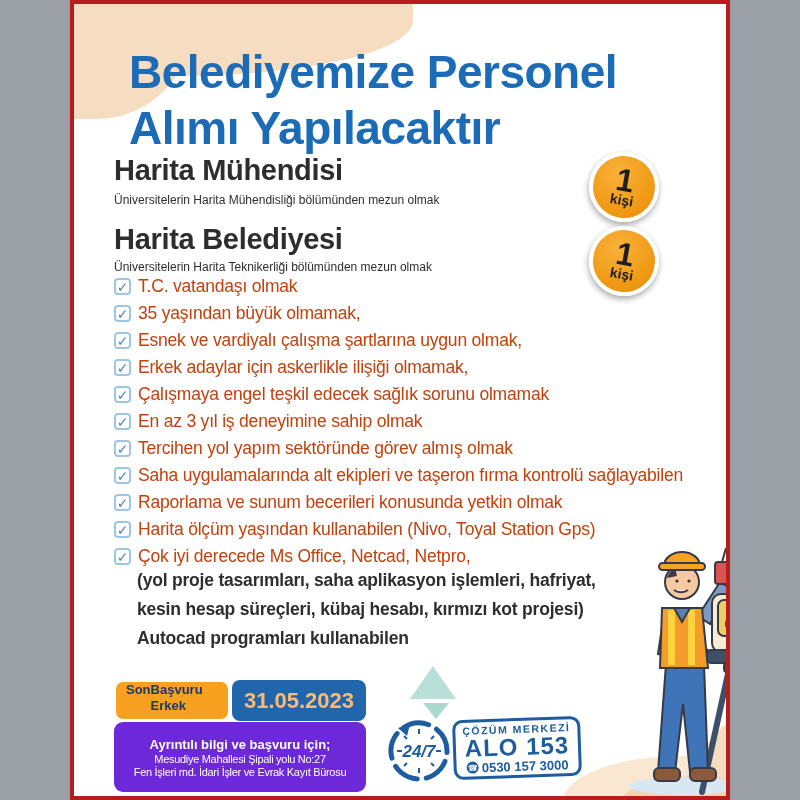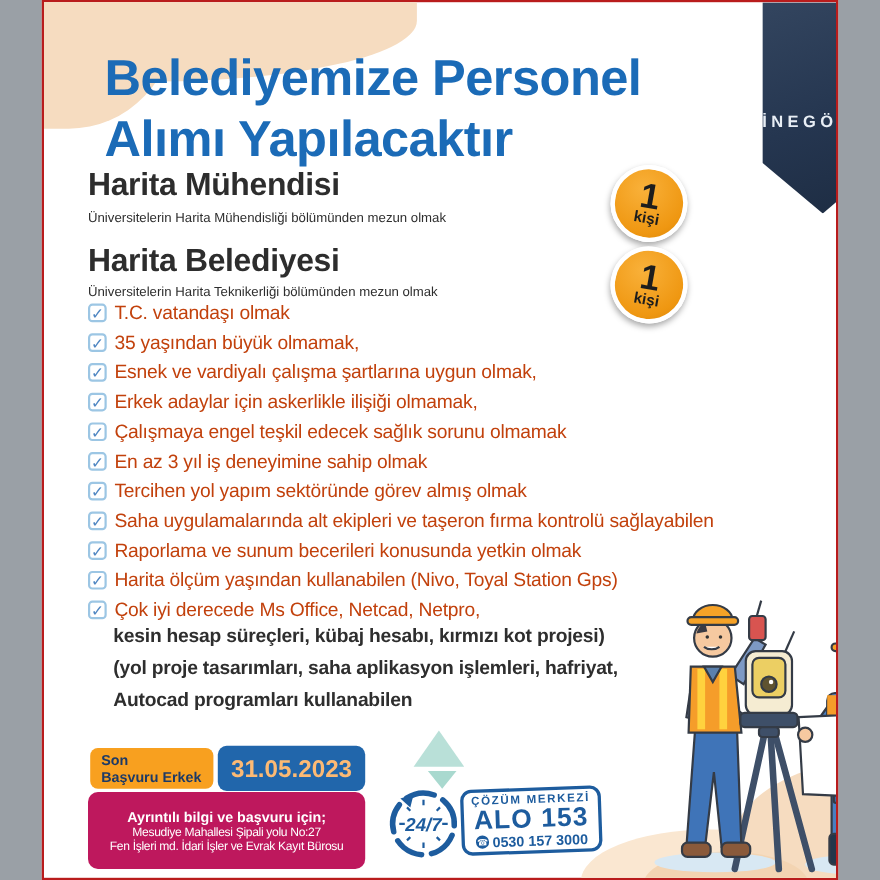--- a/index.html
+++ b/index.html
@@ -1,18 +1,18 @@
 <!DOCTYPE html>
 <html lang="tr"><head>
 <meta charset="utf-8">
 <style>
   html,body{margin:0;padding:0;background:#9aa0a6;}
   *{box-sizing:border-box;font-family:"Liberation Sans","DejaVu Sans",sans-serif;}
-  #poster{position:relative;width:724px;height:800px;margin:0 auto;background:#ffffff;
-          overflow:hidden;border:2px solid #b91c1c;}
+  #poster{position:relative;width:660px;height:800px;margin:0 auto;background:#ffffff;
+          overflow:hidden;border:4px solid #b91c1c;}
   
   .peach-wave{position:absolute;left:-6px;top:-8px;width:345px;height:80px;background:#f6dcc0;
               border-radius:0 0 100% 45%;z-index:1;}
   .peach-wave2{position:absolute;left:-10px;top:-20px;width:130px;height:135px;background:#f6dcc0;
                border-radius:0 0 75% 0;z-index:1;}
   .hill{position:absolute;border-radius:50% 50% 0 0;z-index:1;}
   .hill-a{left:488px;top:752px;width:235px;height:95px;background:#fae7d1;}
   .hill-b{left:625px;top:688px;width:270px;height:160px;background:#f6dcc0;}
   .hill-c{left:545px;top:772px;width:150px;height:60px;background:#f3d4b2;}
 
@@ -55,33 +55,33 @@
             color:#4f86c2;font-size:14px;font-weight:bold;line-height:14px;
             display:flex;align-items:center;justify-content:center;flex:0 0 auto;}
   .check-label{font-size:17.5px;font-weight:normal;color:#c2410c;letter-spacing:-0.2px;white-space:nowrap;}
   .cont-block{position:absolute;left:63px;top:562px;z-index:3;}
   .cont-line{font-size:17.5px;font-weight:bold;color:#2e2e2e;letter-spacing:-0.2px;
              line-height:29px;white-space:nowrap;}
 
   
   .deadline-label{position:absolute;left:42px;top:678px;width:112px;height:37px;z-index:3;
                   background:#f8a01f;border-radius:7px;color:#1d3a66;font-weight:bold;
-                  font-size:13px;line-height:1.2;display:flex;flex-direction:column;
+                  font-size:13px;line-height:1.2;display:flex;
                   justify-content:center;padding-left:10px;}
   .deadline-date{position:absolute;left:158px;top:676px;width:134px;height:41px;z-index:3;
                  background:#2166ab;border-radius:8px;color:#fdba74;font-weight:bold;
                  font-size:22px;display:flex;align-items:center;justify-content:center;}
   .tri-up{position:absolute;left:336px;top:662px;width:0;height:0;z-index:2;
           border-left:23px solid transparent;border-right:23px solid transparent;
           border-bottom:33px solid #b9e0d8;}
   .tri-down{position:absolute;left:349px;top:699px;width:0;height:0;z-index:2;
             border-left:13px solid transparent;border-right:13px solid transparent;
             border-top:16px solid #a9d9cf;}
   .address-box{position:absolute;left:40px;top:718px;width:252px;height:70px;z-index:3;
-               background:#be185d;border-radius:9px;color:#ffffff;text-align:center;
+               background:#6d28d9;border-radius:9px;color:#ffffff;text-align:center;
                display:flex;flex-direction:column;justify-content:center;gap:1px;}
   .addr-title{font-size:13px;font-weight:bold;}
   .addr-line{font-size:11px;letter-spacing:-0.3px;}
 
   .clock{position:absolute;left:310px;top:712px;width:70px;height:70px;z-index:3;}
   .alo-box{position:absolute;left:379px;top:714px;width:128px;height:60px;z-index:3;
            background:#ffffff;border:3px solid #1d5c9e;border-radius:10px;
            transform:rotate(-2deg);color:#1d5c9e;text-align:center;
            display:flex;flex-direction:column;justify-content:center;}
   .alo-label{font-size:10.5px;font-weight:bold;letter-spacing:1.5px;}
@@ -193,22 +193,22 @@
     <div class="check-row">
       <span class="checkbox">✓</span>
       <span class="check-label">Harita ölçüm yaşından kullanabilen (Nivo, Toyal Station Gps)</span>
       </div>
     <div class="check-row">
       <span class="checkbox">✓</span>
       <span class="check-label">Çok iyi derecede Ms Office, Netcad, Netpro,</span>
       </div>
   </div>
   <div class="cont-block">
+    <div class="cont-line">(yol proje tasarımları, saha aplikasyon işlemleri, hafriyat,</div>
     <div class="cont-line">kesin hesap süreçleri, kübaj hesabı, kırmızı kot projesi)</div>
-    <div class="cont-line">(yol proje tasarımları, saha aplikasyon işlemleri, hafriyat,</div>
     <div class="cont-line">Autocad programları kullanabilen</div>
   </div>
 
   <div class="deadline-label">
     <span>Son</span>
     <span>Başvuru Erkek</span>
   </div>
   <div class="deadline-date">31.05.2023</div>
 
   <div class="tri-up"></div>

